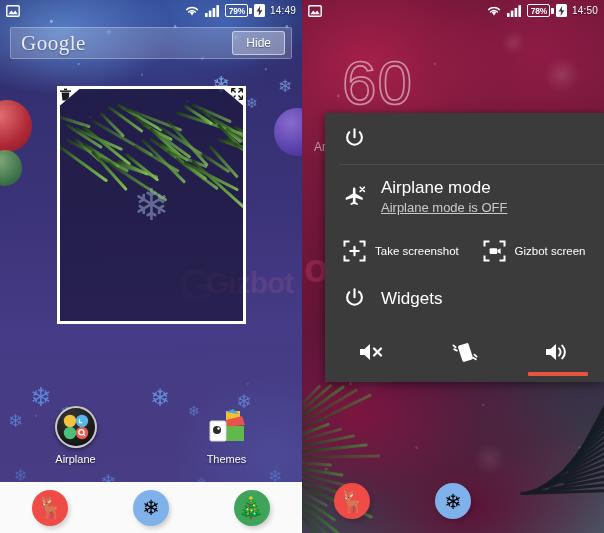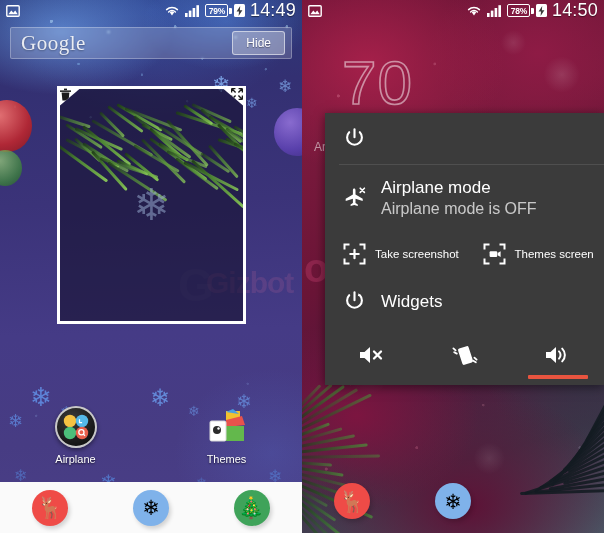--- a/index.html
+++ b/index.html
@@ -61,21 +61,21 @@
     background:radial-gradient(circle at 35% 30%, #9fd77a, #3f8e36 65%, #235a20 100%); opacity:.7; }
   .bauble3 { position:absolute; left:274px; top:108px; width:46px; height:48px; border-radius:50%;
     background:radial-gradient(circle at 35% 30%, #b58aff, #6b48c8 60%, #402a84 100%); opacity:.65; }
 
   
   .statusbar { position:absolute; left:0; right:0; top:0; height:21px; display:flex; align-items:center;
     padding:0 6px; color:#fff; font-size:12.5px; z-index:40; }
   .statusbar.right-sb { background:rgba(0,0,0,0); }
   .sb-left { display:flex; align-items:center; gap:4px; }
   .sb-right { margin-left:auto; display:flex; align-items:center; gap:5px; }
-  .sb-clock { font-size:18px; letter-spacing:.2px; text-shadow:0 1px 1px rgba(0,0,0,.5); }
+  .sb-clock { font-size:10px; letter-spacing:.2px; text-shadow:0 1px 1px rgba(0,0,0,.5); }
   .batt { display:inline-flex; align-items:center; }
   .batt-body { border:1.6px solid #fff; border-radius:2px; padding:0 2px 0 3px; height:13px;
     display:flex; align-items:center; font-size:8.5px; font-weight:bold; color:#fff; letter-spacing:-.3px; }
   .batt-cap { width:3px; height:6px; background:#fff; border-radius:0 1px 1px 0; margin-left:1px; }
   .chg-box { width:11px; height:13px; background:#fff; border-radius:1.5px; margin-left:2px;
     display:flex; align-items:center; justify-content:center; }
   .chg-box svg { display:block; }
 
   
   .gbar { position:absolute; left:10px; top:27px; width:282px; height:32px;
@@ -188,21 +188,21 @@
 
   
   .pdialog { position:absolute; left:23px; top:113px; width:279px; z-index:30;
     background:#3b3b3b; box-shadow:0 2px 10px rgba(0,0,0,.5); color:#fff; }
   .prow { display:flex; align-items:center; padding:14px 0 14px 18px; position:relative; }
   .prow + .prow::before { content:""; position:absolute; left:14px; right:0; top:0;
     height:1px; background:rgba(255,255,255,.10); }
   .pico { width:38px; display:flex; align-items:center; justify-content:flex-start; flex:0 0 38px; }
   .ptext { display:flex; flex-direction:column; gap:2px; }
   .ptitle { font-size:17px; color:#fff; }
-  .psub { font-size:16px; color:rgba(255,255,255,.72); }
+  .psub { font-size:13px; color:rgba(255,255,255,.72);text-decoration:underline; }
   .prow-split { display:flex; align-items:center; padding:11px 0; position:relative; }
   .half { flex:1; display:flex; align-items:center; gap:9px; padding-left:18px; }
   .half .lbl { font-size:11.5px; line-height:1.25; color:#fff; }
   .prow-vol { display:flex; align-items:center; padding:16px 0 18px; position:relative; }
   .volcell { flex:1; display:flex; flex-direction:column; align-items:center; position:relative; }
   .volbar { position:absolute; bottom:-13px; width:60px; height:4px; background:#e8543f; border-radius:1px; }
   svg { display:block; }
 </style>
 </head>
 <body>
@@ -432,21 +432,21 @@
         <i style="left: 2px; top: 71px; width: 74px; transform: rotate(19deg); opacity: 0.69;"></i>
         <i style="left: 2px; top: 76px; width: 86px; transform: rotate(24deg); opacity: 0.83;"></i>
         <i style="left: 2px; top: 81px; width: 38px; transform: rotate(29deg); opacity: 0.55;"></i>
         <i style="left: 2px; top: 86px; width: 50px; transform: rotate(34deg); opacity: 0.69;"></i>
         <i style="left: 2px; top: 91px; width: 62px; transform: rotate(39deg); opacity: 0.83;"></i>
         <i style="left: 2px; top: 96px; width: 74px; transform: rotate(44deg); opacity: 0.55;"></i>
         <i style="left: 2px; top: 101px; width: 86px; transform: rotate(49deg); opacity: 0.69;"></i>
       </div>
 
     <div class="lock-clock">
-      <span class="lc-m">70</span>
+      <span class="lc-m">60</span>
     </div>
     <div class="lock-name">Anur</div>
     <div class="swipe-hint">swipe to unlock</div>
     <div class="wm-right">oBoit</div>
     <div class="carrier">airtel</div>
 
     <div class="statusbar right-sb">
       <div class="sb-left">
         <span>
           <svg width="14" height="12" viewBox="0 0 14 12">
@@ -525,21 +525,21 @@
           <span>
             <svg width="23" height="22" viewBox="0 0 23 22">
               <path d="M1.5 6.5 V1.5 H6.5" stroke="#fff" stroke-width="2" fill="none"></path>
               <path d="M16.5 1.5 H21.5 V6.5" stroke="#fff" stroke-width="2" fill="none"></path>
               <path d="M21.5 15.5 V20.5 H16.5" stroke="#fff" stroke-width="2" fill="none"></path>
               <path d="M6.5 20.5 H1.5 V15.5" stroke="#fff" stroke-width="2" fill="none"></path>
               <rect x="6.6" y="8.2" width="7.6" height="5.8" rx="1" fill="#fff"></rect>
               <path d="M14.6 10 L17.6 8.2 V14 L14.6 12.2 Z" fill="#fff"></path>
             </svg>
           </span>
-          <span class="lbl">Themes screen</span>
+          <span class="lbl">Gizbot screen</span>
         </div>
       </div>
 
       <div class="prow">
         <span class="pico">
           <svg width="23" height="23" viewBox="0 0 23 23">
             <path d="M11.5 2.4 V10.2" stroke="#fff" stroke-width="2.1" stroke-linecap="round"></path>
             <path d="M6.2 5.2 A7.4 7.4 0 1 0 16.8 5.2" fill="none" stroke="#fff" stroke-width="2.1" stroke-linecap="round"></path>
             <path d="M15.6 3.2 L17.6 5.6 L14.8 6.2 Z" fill="#fff"></path>
           </svg>

